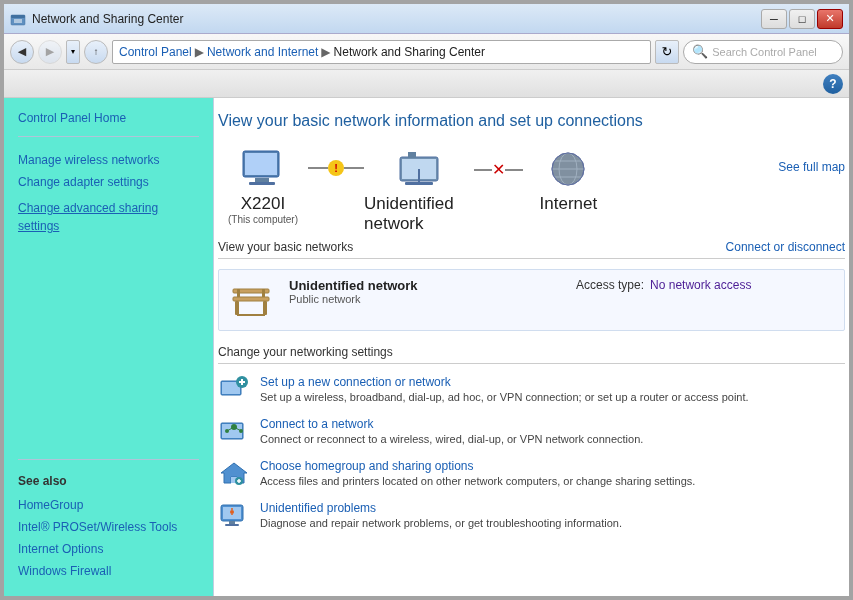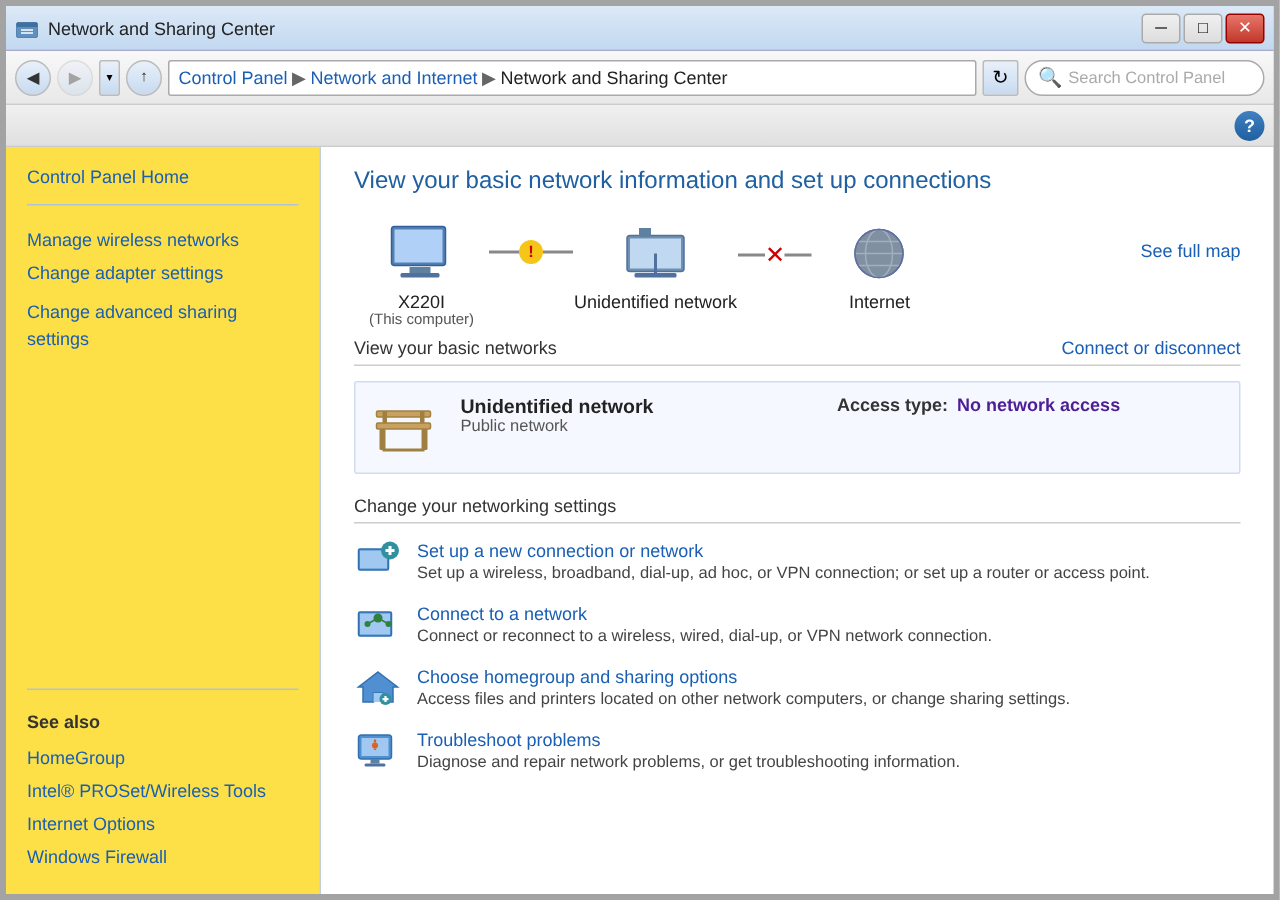--- a/index.html
+++ b/index.html
@@ -142,21 +142,21 @@
     }
     
     .main {
       display: flex;
       flex: 1;
       overflow: hidden;
     }
     
     .sidebar {
       width: 210px;
-      background: #fde047;
+      background: #5eead4;
       border-right: 1px solid #c0cfe0;
       padding: 10px 0;
       display: flex;
       flex-direction: column;
     }
     .sidebar-section {
       padding: 4px 14px;
     }
     .sidebar-link {
       color: #1a5fb4;
@@ -184,21 +184,21 @@
     .sidebar-section-title {
       font-size: 12px;
       color: #333;
       font-weight: bold;
       padding: 6px 14px 2px 14px;
     }
     
     .content {
       flex: 1;
       background: white;
-      padding: 14px 22px;
+      padding: 14px 4px;
       overflow-y: auto;
     }
     .content-title {
       font-size: 16px;
       color: #2060a0;
       font-weight: normal;
       margin-bottom: 16px;
     }
     .net-node {
       display: flex;
@@ -208,21 +208,21 @@
     }
     .net-icon {
       width: 52px;
       height: 46px;
       display: flex;
       align-items: center;
       justify-content: center;
       position: relative;
     }
     .net-label {
-      font-size: 12px;
+      font-size: 17px;
       text-align: left;
       color: #222;
       margin-top: 2px;
     }
     .net-sublabel {
       font-size: 10px;
       color: #555;
       text-align: center;
     }
     .net-connector {
@@ -310,21 +310,20 @@
     .network-type {
       font-size: 11px;
       color: #555;
     }
     .network-details {
       display: flex;
       flex-direction: column;
       gap: 2px;
       font-size: 12px;
       min-width: 260px;
-      font-weight: bold;
     }
     .detail-row {
       display: flex;
       gap: 6px;
     }
     .detail-label {
       color: #333;
       white-space: nowrap;
     }
     .detail-value {
@@ -449,21 +448,21 @@
   </div>
 
   <div class="main">
 
     <div class="sidebar">
       <a class="sidebar-header-link">Control Panel Home</a>
       <hr class="sidebar-divider">
       <div class="sidebar-section">
         <a class="sidebar-link">Manage wireless networks</a>
         <a class="sidebar-link">Change adapter settings</a>
-        <a class="sidebar-link" style="display:block;margin-top:4px;">Change advanced sharing settings</a>
+        <a class="sidebar-link" style="display:block;margin-top:4px;text-decoration:underline;">Change advanced sharing settings</a>
       </div>
       <div style="flex:1;"></div>
       <hr class="sidebar-divider">
       <div class="sidebar-section-title">See also</div>
       <div class="sidebar-section">
         <a class="sidebar-link">HomeGroup</a>
         <a class="sidebar-link">Intel® PROSet/Wireless Tools</a>
         <a class="sidebar-link">Internet Options</a>
         <a class="sidebar-link">Windows Firewall</a>
       </div>
@@ -629,20 +628,20 @@
               <rect x="2" y="4" width="22" height="16" rx="2" fill="#5090d0" stroke="#3070b0" stroke-width="1"></rect>
               <rect x="4" y="6" width="18" height="12" fill="#a0c8f0"></rect>
               <rect x="10" y="20" width="6" height="3" fill="#6080a0"></rect>
               <rect x="6" y="23" width="14" height="2" rx="1" fill="#5070a0"></rect>
               <circle cx="13" cy="11" r="2" fill="#e06020"></circle>
               <line x1="13" y1="7" x2="13" y2="9" stroke="#e06020" stroke-width="1.5"></line>
               <line x1="13" y1="13" x2="13" y2="14" stroke="#e06020" stroke-width="1.5"></line>
             </svg>
           </div>
           <div class="settings-text">
-            <a class="settings-link">Troubleshoot problems</a>
+            <a class="settings-link">Unidentified problems</a>
             <div class="settings-desc">Diagnose and repair network problems, or get troubleshooting information.</div>
           </div>
         </div>
       </div>
     </div>
   </div>
 </div>
 
 </body></html>

